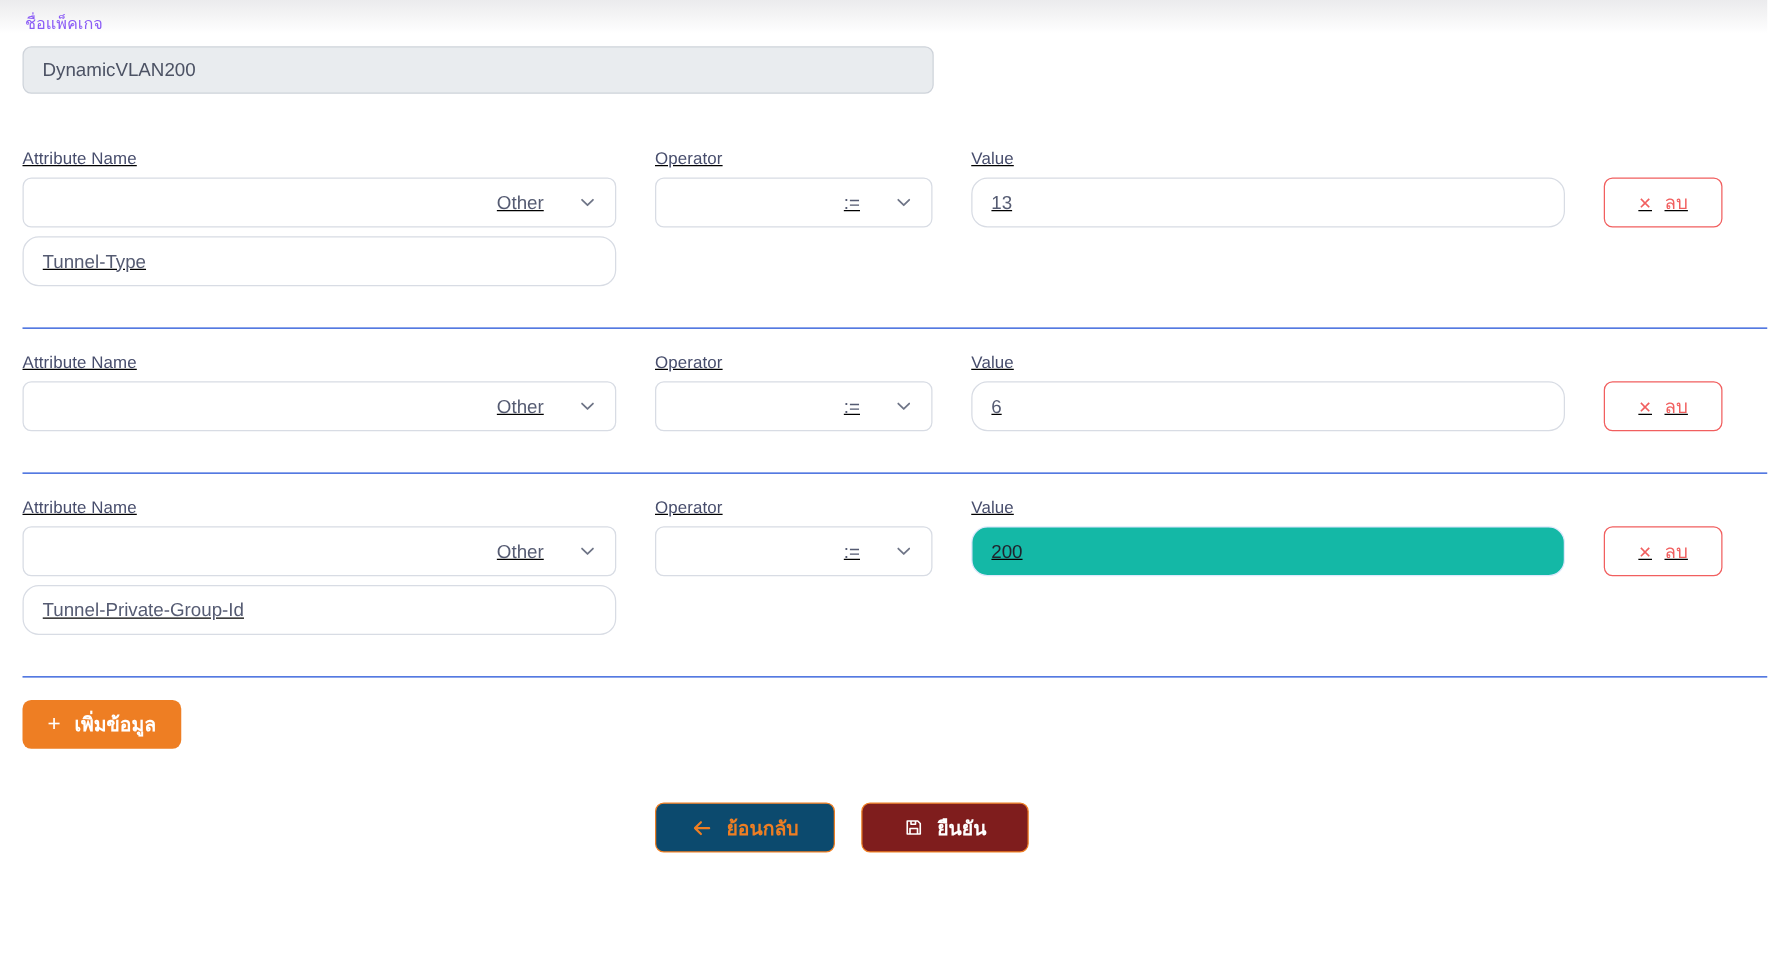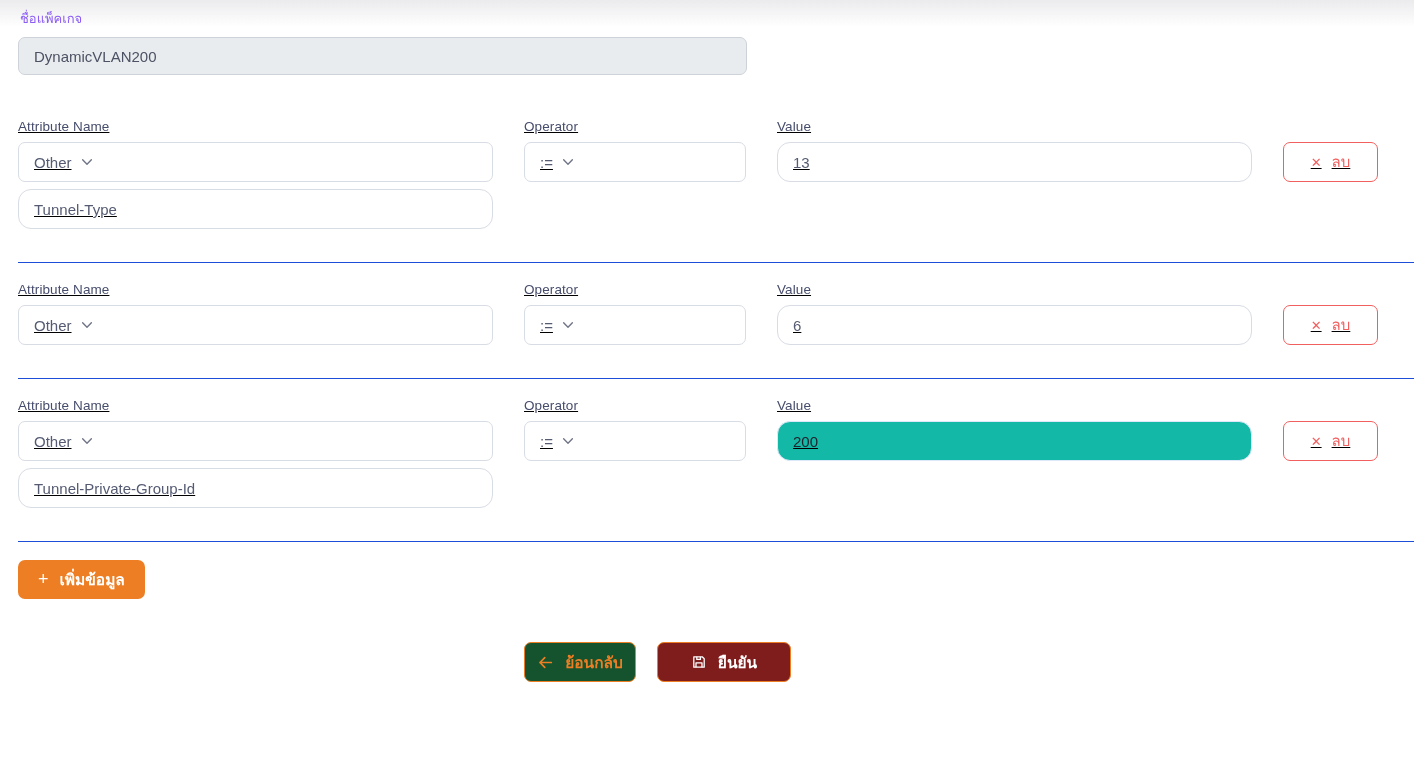--- a/index.html
+++ b/index.html
@@ -67,21 +67,21 @@
     border: 1px solid #d8dce4;
     border-radius: 7px;
     background: #fff;
     font-size: 15px;
     color: #555b72;
     padding: 0 15px;
     display: flex;
     align-items: center;
     width: 100%;
   }
-  .select { justify-content: flex-start; cursor: pointer; }
+  .select { justify-content: flex-end; cursor: pointer; gap: 20px; }
   .select .chevron { flex: 0 0 auto; margin-left: 8px; }
   input.control { outline: none; border-radius: 13px; }
   input.control.autofill {
     background: #14b8a6;
     border-color: #dde8fb;
     color: #20242e;
   }
   .custom-attr { margin-top: 7px; width: 475px; }
 
   .delete-btn {
@@ -132,22 +132,22 @@
     font-size: 15.5px;
     font-weight: 700;
     display: flex;
     align-items: center;
     justify-content: center;
     gap: 11px;
     cursor: pointer;
     font-family: inherit;
   }
   .back-btn {
-    width: 112px;
-    background: #14532d;
+    width: 144px;
+    background: #0c4a6e;
     border: 1px solid #ee7e23;
     color: #ee7e23;
   }
   .confirm-btn {
     width: 134px;
     background: #7f1d1d;
     border: 1px solid #ee7e23;
     color: #ffffff;
   }
 </style>

